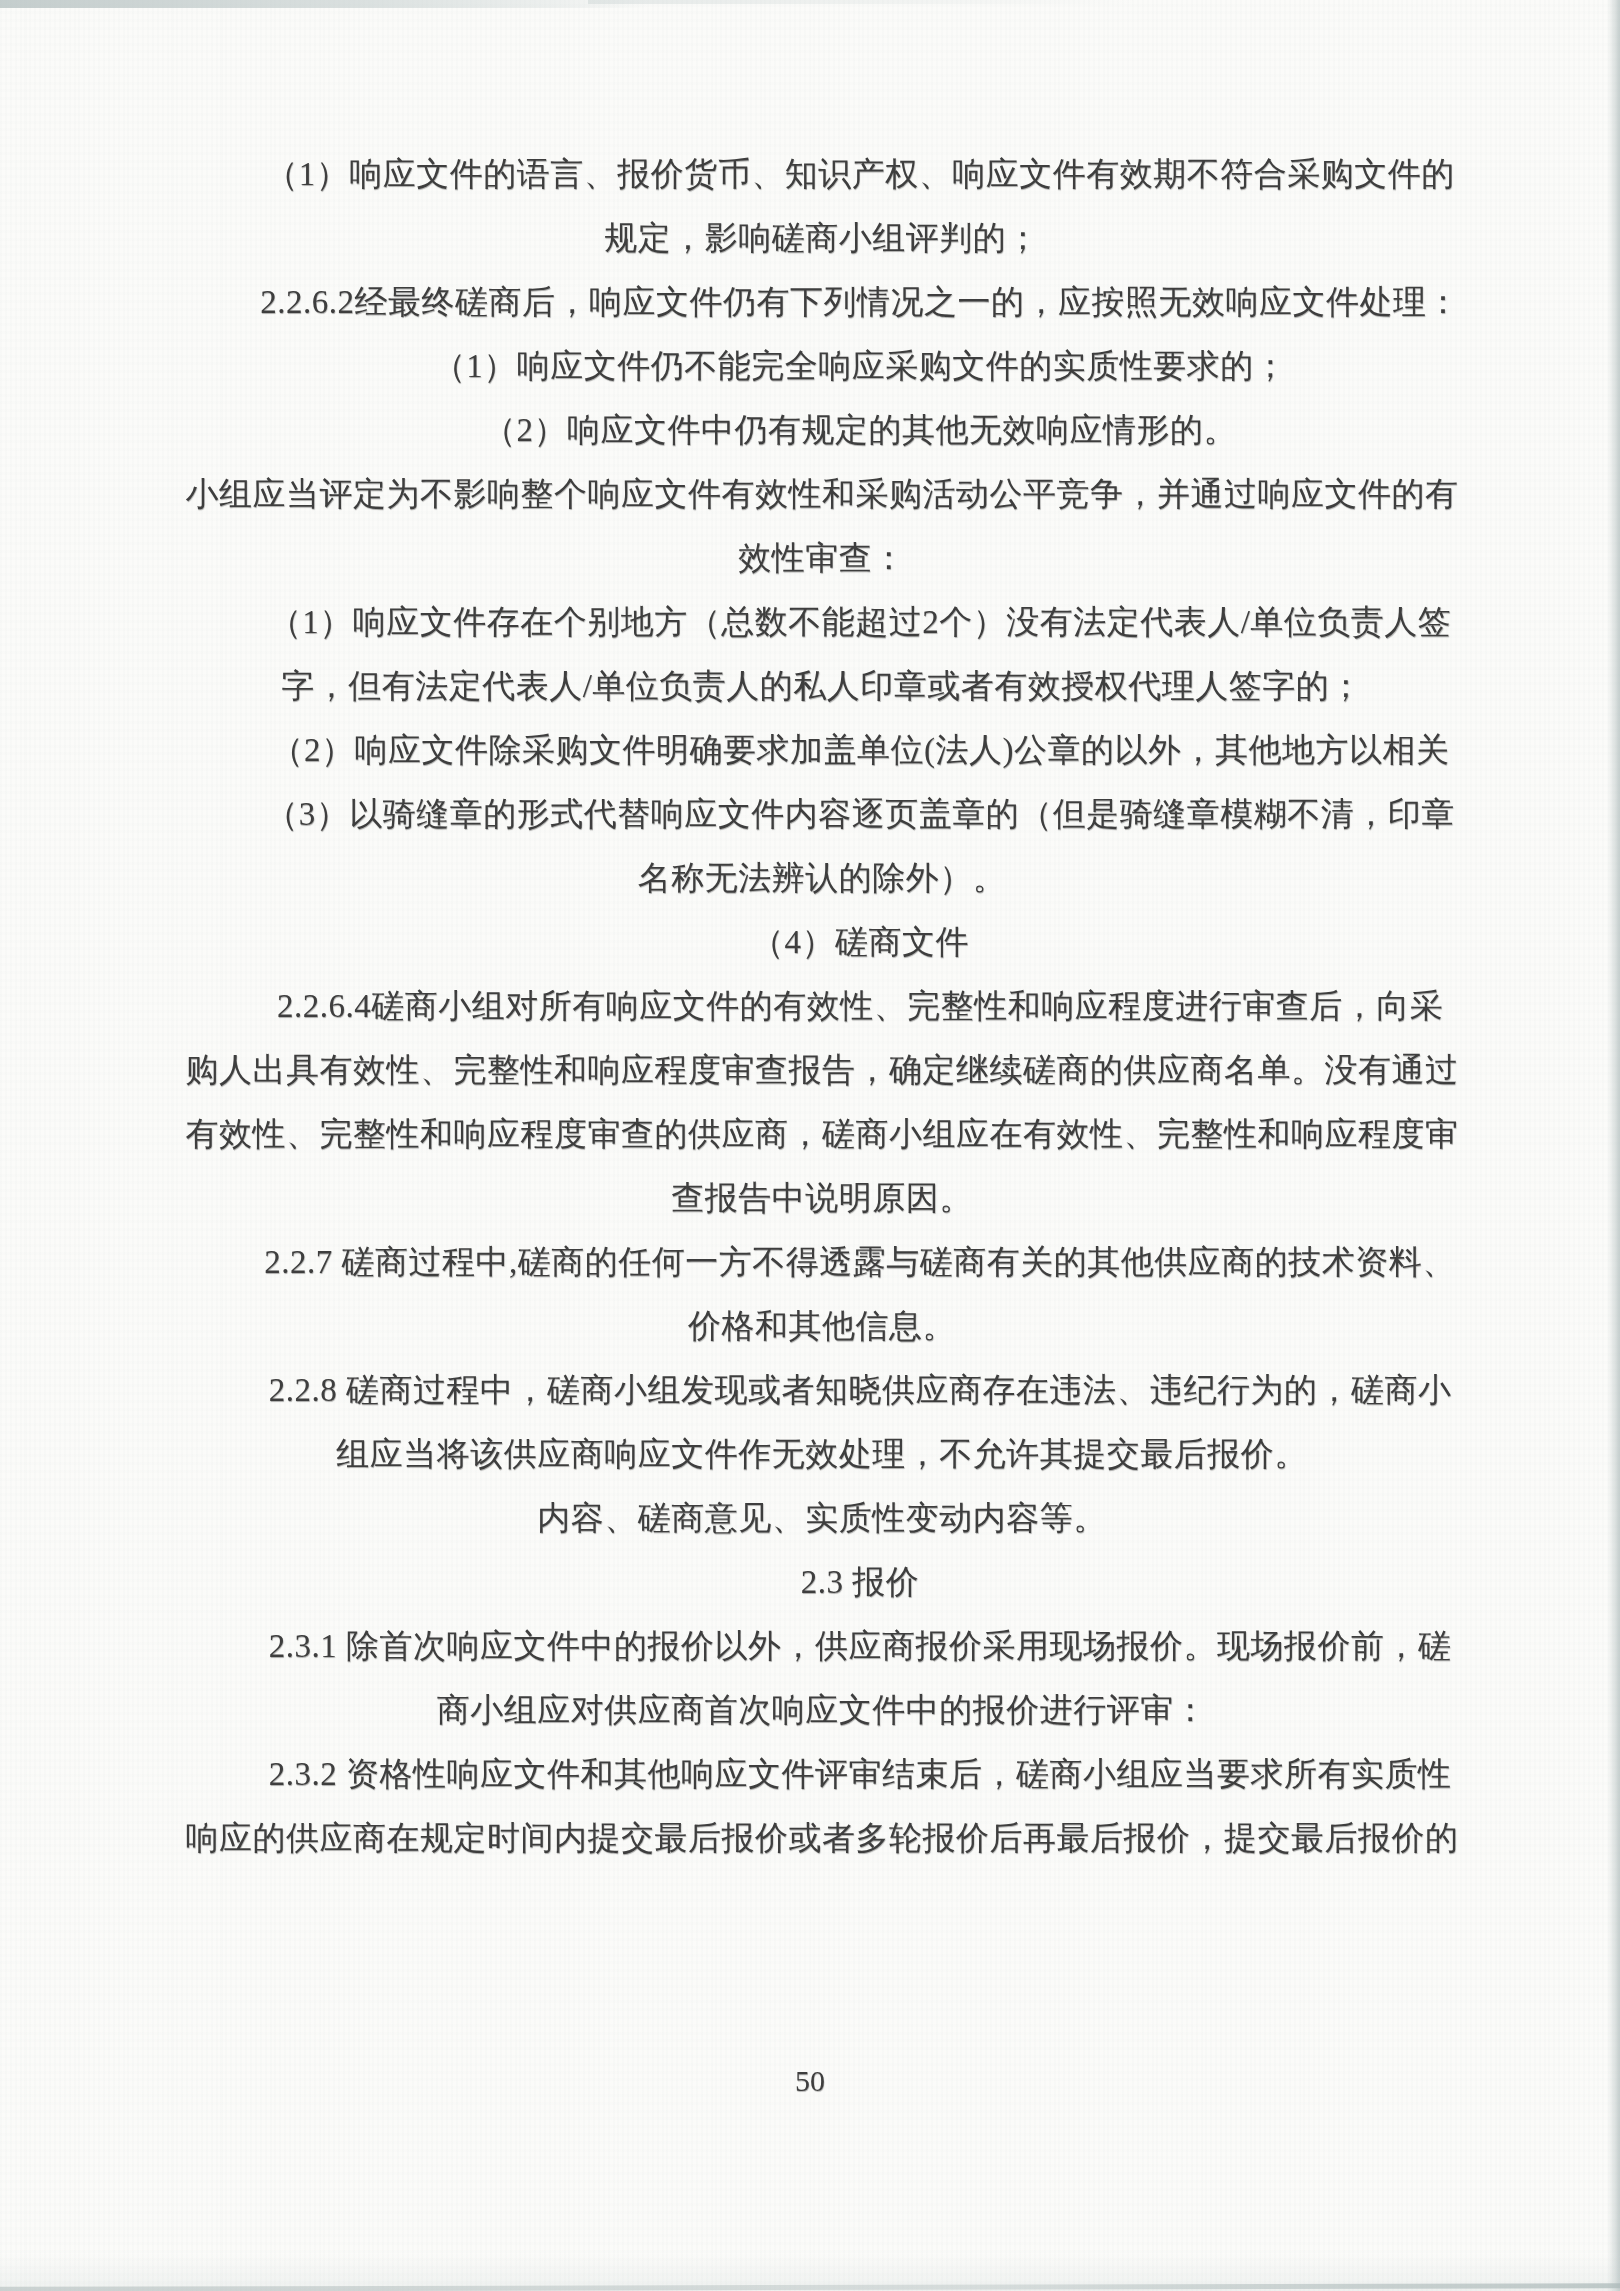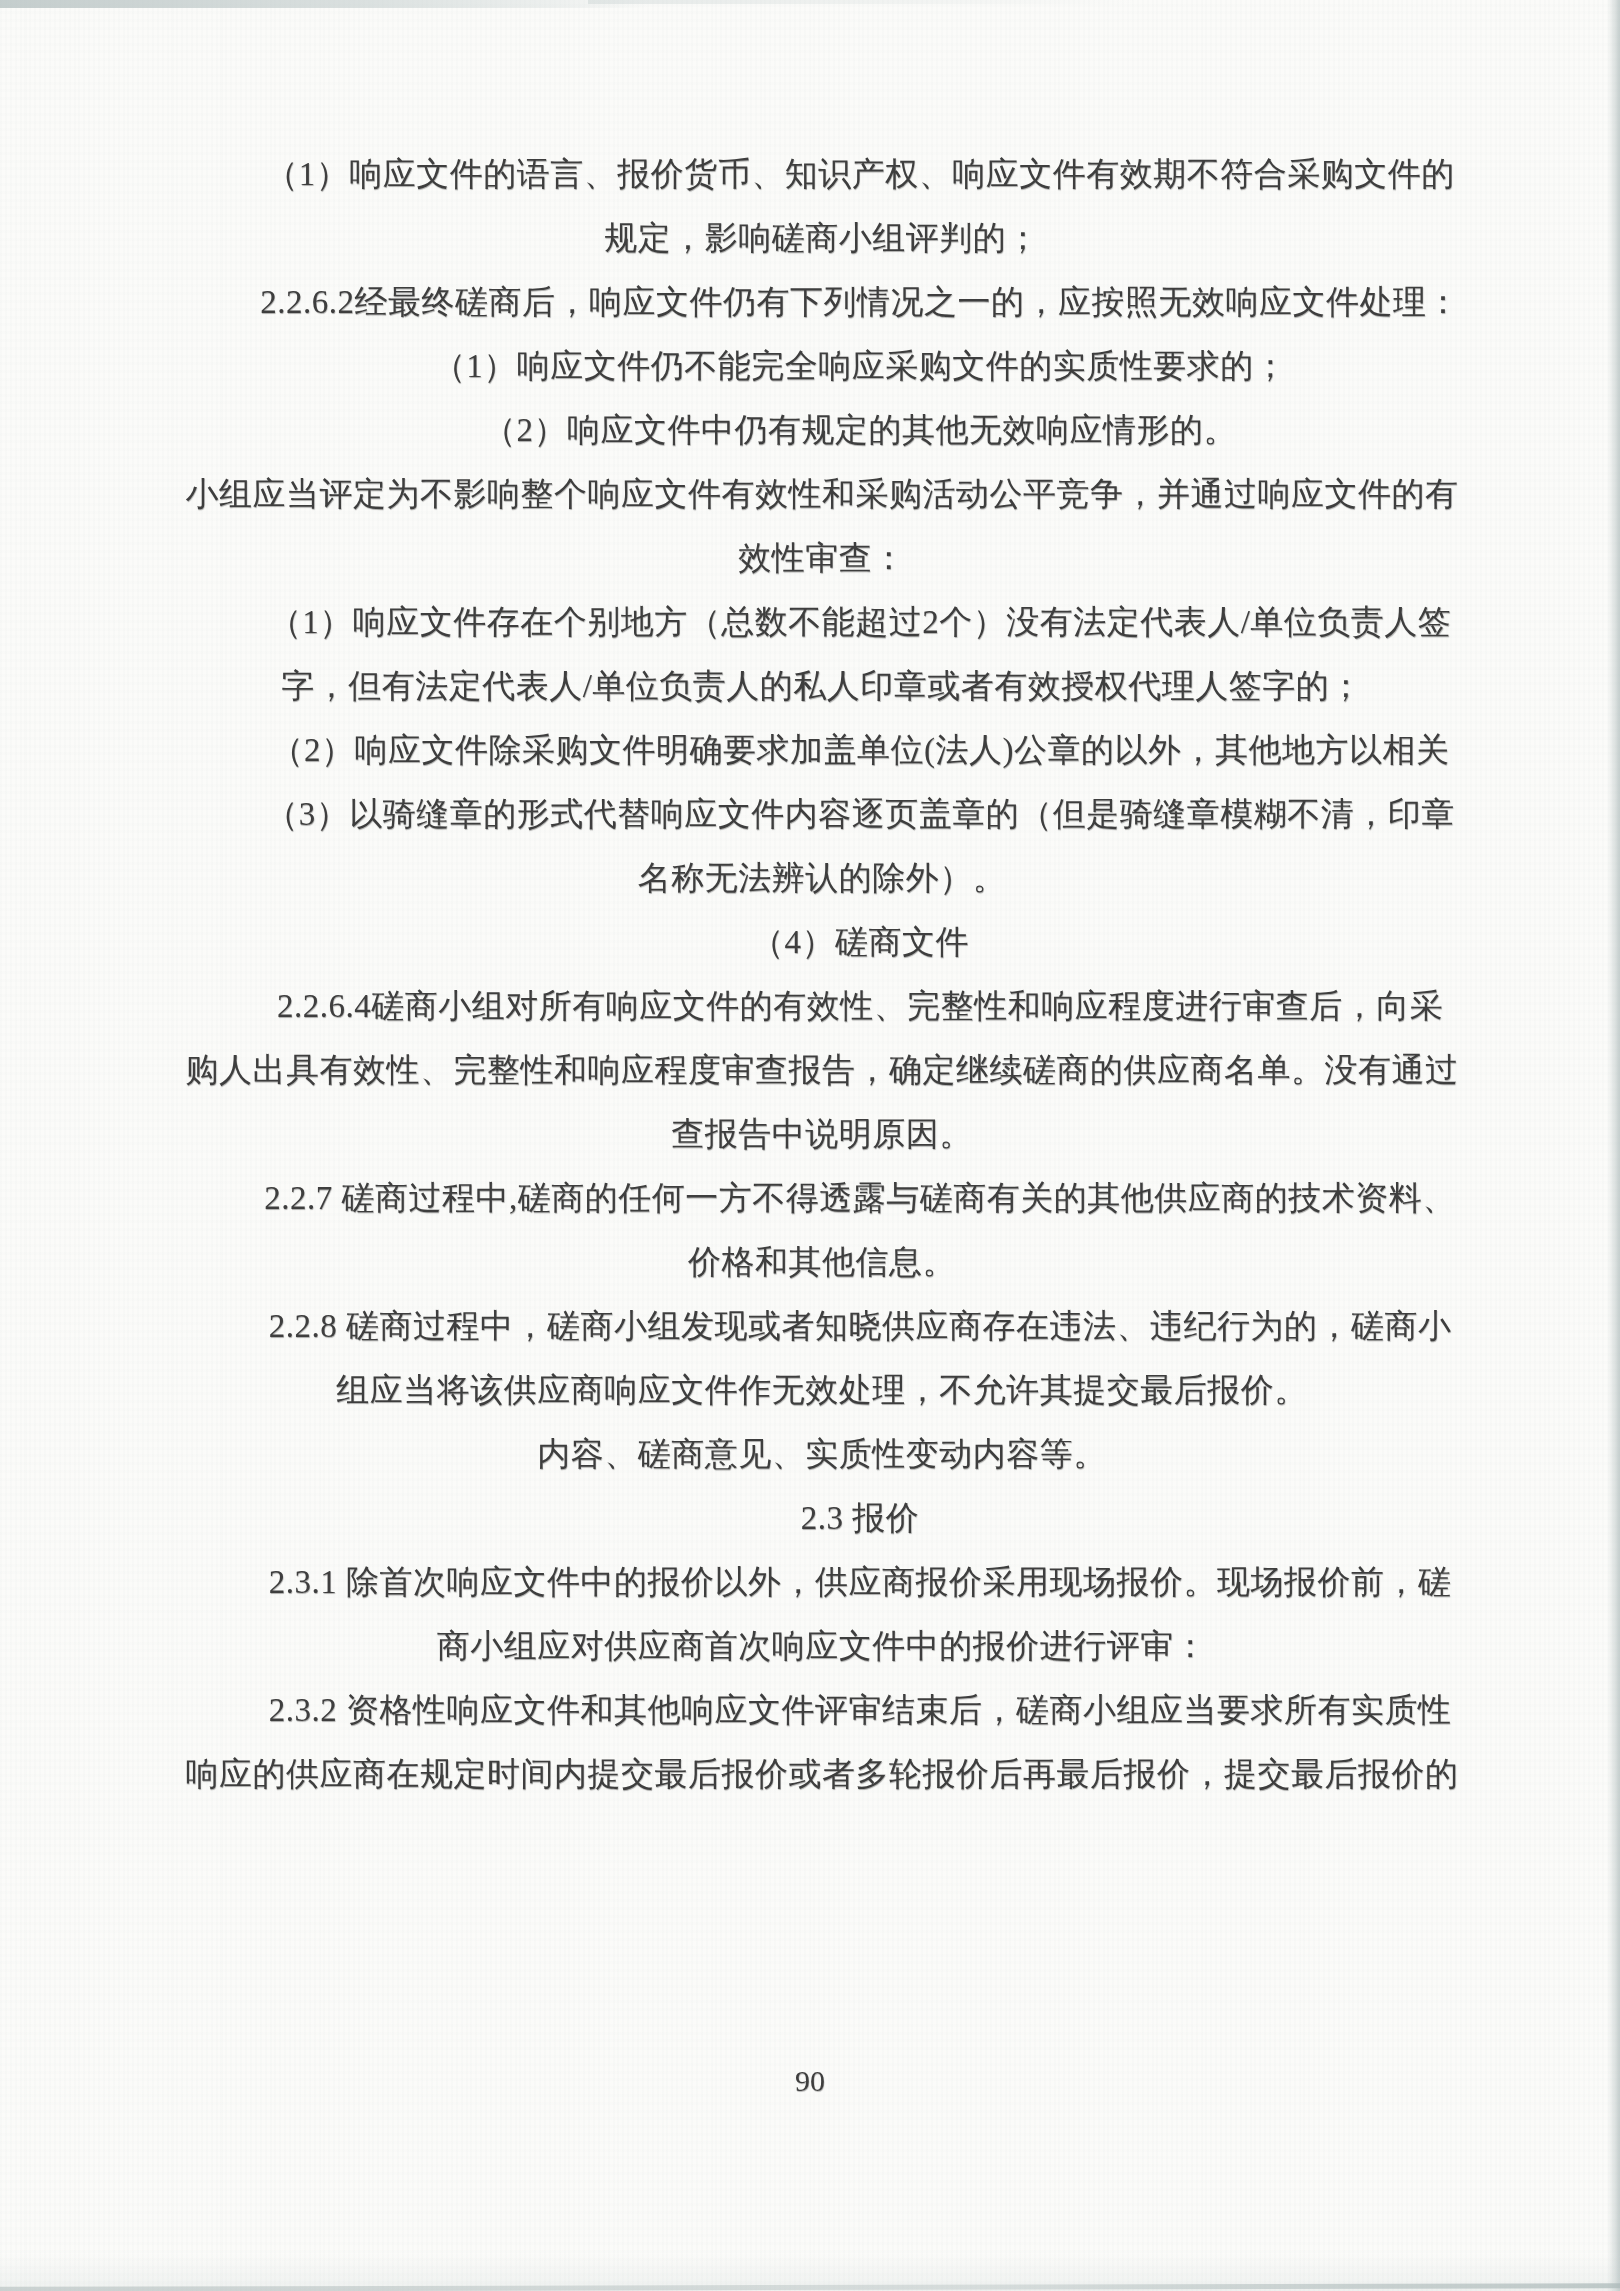--- a/index.html
+++ b/index.html
@@ -123,28 +123,29 @@
     <div class="line">小组应当评定为不影响整个响应文件有效性和采购活动公平竞争，并通过响应文件的有</div>
     <div class="line">效性审查：</div>
     <div class="line ind">（1）响应文件存在个别地方（总数不能超过2个）没有法定代表人/单位负责人签</div>
     <div class="line">字，但有法定代表人/单位负责人的私人印章或者有效授权代理人签字的；</div>
     <div class="line ind">（2）响应文件除采购文件明确要求加盖单位(法人)公章的以外，其他地方以相关</div>
     <div class="line ind">（3）以骑缝章的形式代替响应文件内容逐页盖章的（但是骑缝章模糊不清，印章</div>
     <div class="line">名称无法辨认的除外）。</div>
     <div class="line ind">（4）磋商文件</div>
     <div class="line ind">2.2.6.4磋商小组对所有响应文件的有效性、完整性和响应程度进行审查后，向采</div>
     <div class="line">购人出具有效性、完整性和响应程度审查报告，确定继续磋商的供应商名单。没有通过</div>
+    <div class="line">有效性、完整性和响应程度审查的供应商，磋商小组应在有效性、完整性和响应程度审</div>
     <div class="line">查报告中说明原因。</div>
     <div class="line ind">2.2.7 磋商过程中,磋商的任何一方不得透露与磋商有关的其他供应商的技术资料、</div>
     <div class="line">价格和其他信息。</div>
     <div class="line ind">2.2.8 磋商过程中，磋商小组发现或者知晓供应商存在违法、违纪行为的，磋商小</div>
     <div class="line">组应当将该供应商响应文件作无效处理，不允许其提交最后报价。</div>
     <div class="line">内容、磋商意见、实质性变动内容等。</div>
     <div class="line ind">2.3 报价</div>
     <div class="line ind">2.3.1 除首次响应文件中的报价以外，供应商报价采用现场报价。现场报价前，磋</div>
     <div class="line">商小组应对供应商首次响应文件中的报价进行评审：</div>
     <div class="line ind">2.3.2 资格性响应文件和其他响应文件评审结束后，磋商小组应当要求所有实质性</div>
     <div class="line">响应的供应商在规定时间内提交最后报价或者多轮报价后再最后报价，提交最后报价的</div>
   </div>
 
-  <div class="page-number">90</div>
+  <div class="page-number">50</div>
 </div>
 
 
 </body></html>

